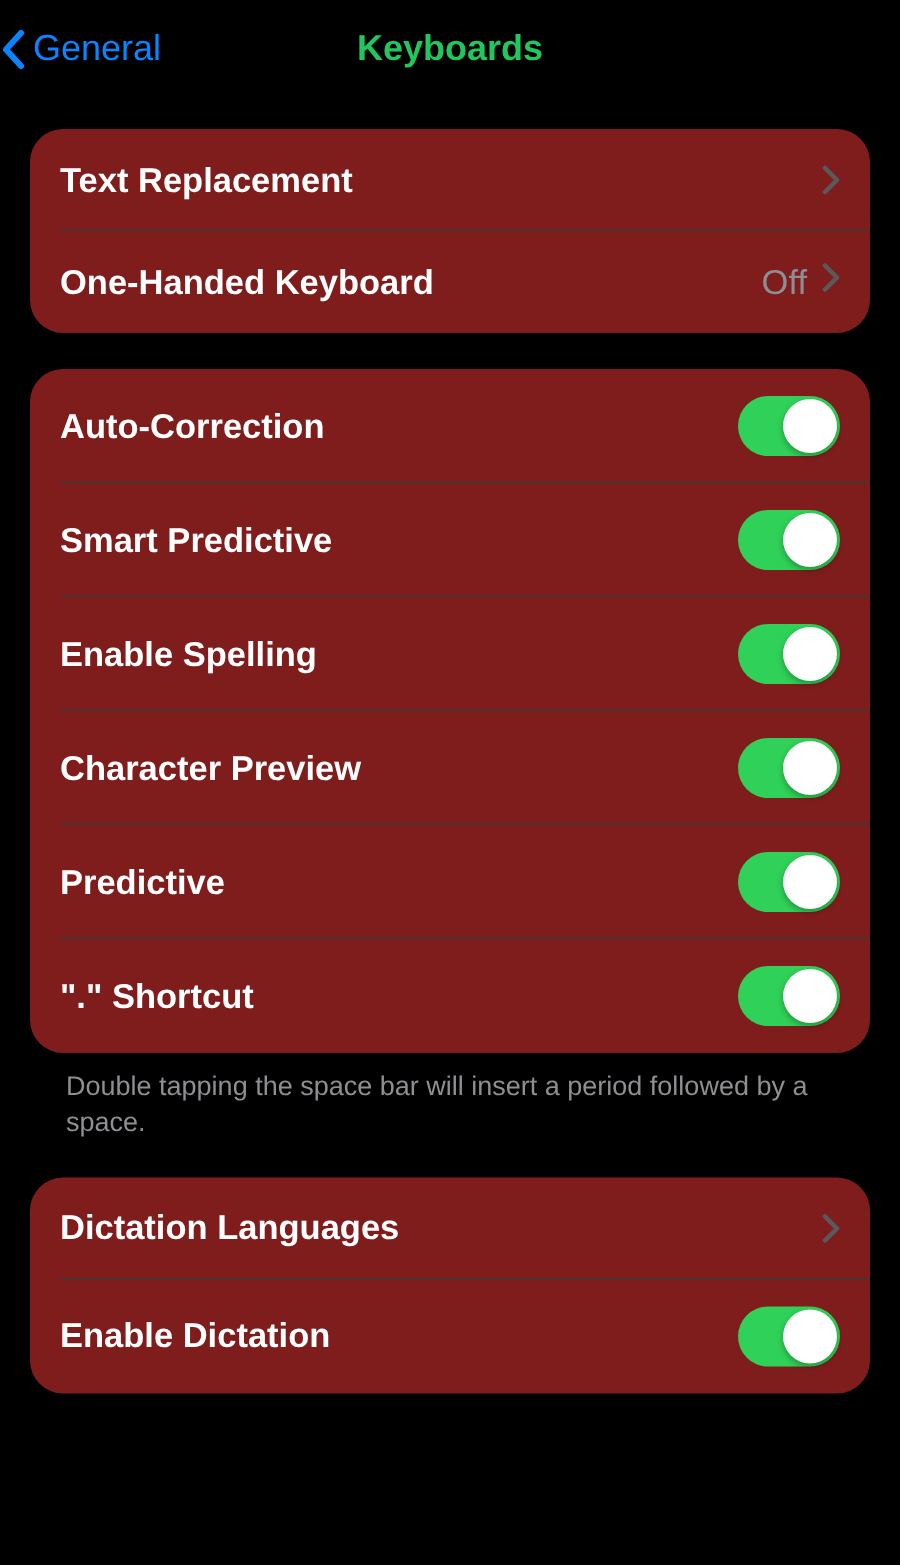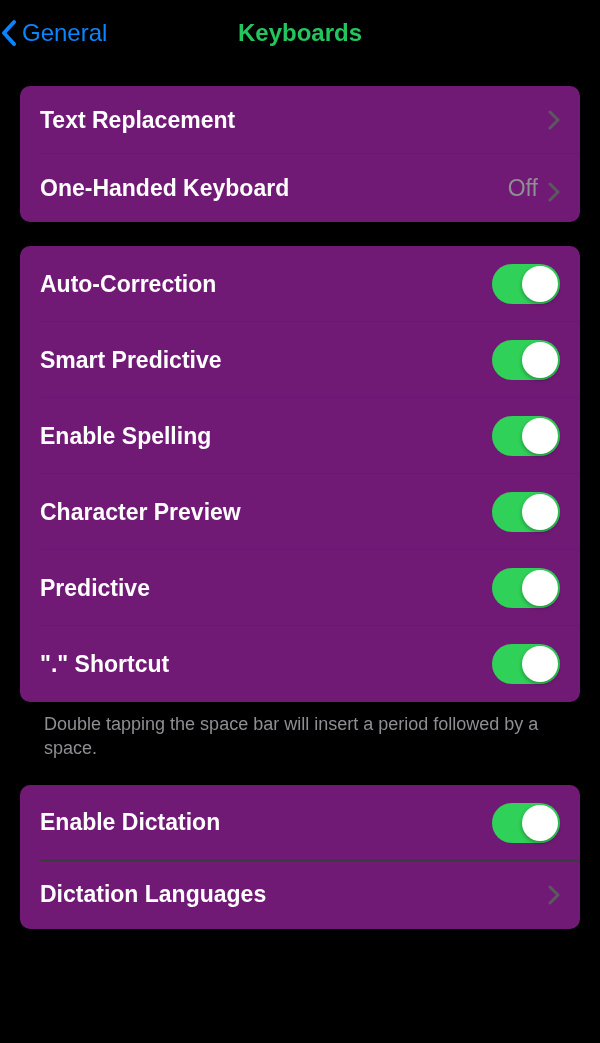--- a/index.html
+++ b/index.html
@@ -43,22 +43,22 @@
       left: 50%;
       transform: translateX(-50%);
       font-size: 24px;
       font-weight: 600;
       color: #22c55e;
     }
     .content {
       padding: 0 20px;
     }
     .section {
-      background: #701a75;
-      border-radius: 10px;
+      background: #7f1d1d;
+      border-radius: 22px;
       margin-top: 24px;
       overflow: hidden;
     }
     .section:first-child {
       margin-top: 20px;
     }
     .row {
       display: flex;
       align-items: center;
       justify-content: space-between;
@@ -75,21 +75,21 @@
       height: 1px;
       background: #3a3a3c;
     }
     .row-label {
       font-size: 23px;
       font-weight: 600;
       color: #ffffff;
     }
     .row-right {
       display: flex;
-      align-items: flex-end;
+      align-items: flex-start;
       gap: 10px;
     }
     .row-value {
       font-size: 23px;
       color: #8e8e93;
     }
     .disclosure-chevron {
       color: #5a5a5e;
       display: flex;
       align-items: center;
@@ -204,31 +204,31 @@
       <div class="toggle on">
           <div class="toggle-knob"></div>
         </div>
     </div>
   </div>
 
   <div class="section-footer">Double tapping the space bar will insert a period followed by a space.</div>
 
   <div class="section">
     <div class="row">
-      <div class="row-label">Enable Dictation</div>
-      <div class="toggle on">
-          <div class="toggle-knob"></div>
-        </div>
-    </div>
-    <div class="row">
       <div class="row-label">Dictation Languages</div>
       <div class="row-right">
         <span class="disclosure-chevron">
           <svg width="12" height="20" viewBox="0 0 12 20" fill="none">
             <path d="M2 2 L10 10 L2 18" stroke="#5a5a5e" stroke-width="3" stroke-linecap="round" stroke-linejoin="round"></path>
           </svg>
         </span>
       </div>
     </div>
+    <div class="row">
+      <div class="row-label">Enable Dictation</div>
+      <div class="toggle on">
+          <div class="toggle-knob"></div>
+        </div>
+    </div>
   </div>
 
 
 </div>
 
 </body></html>

